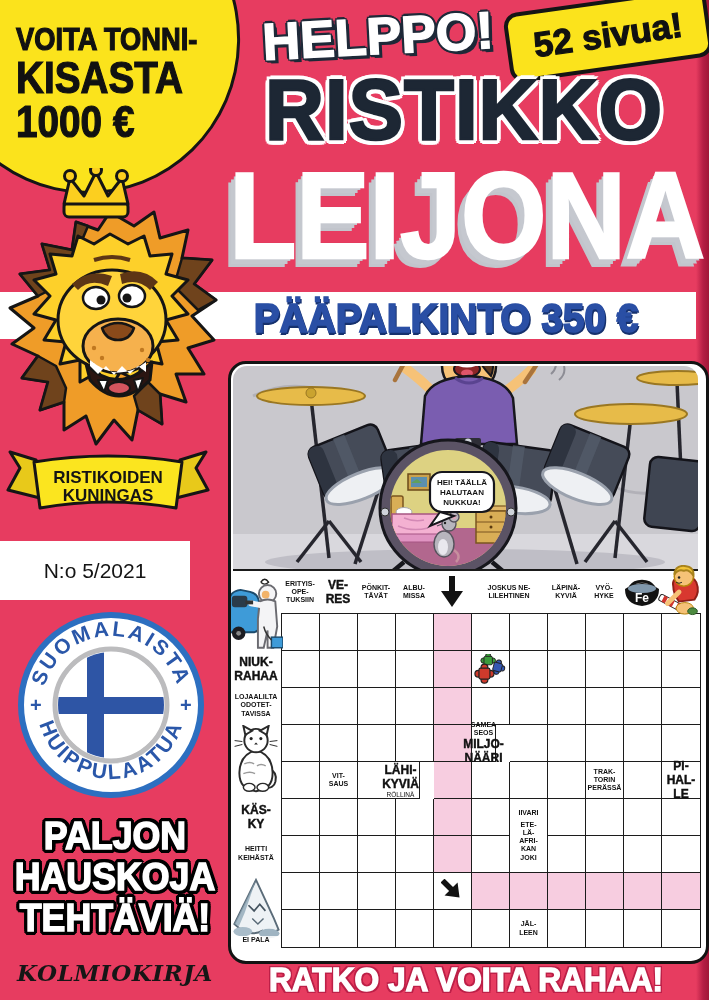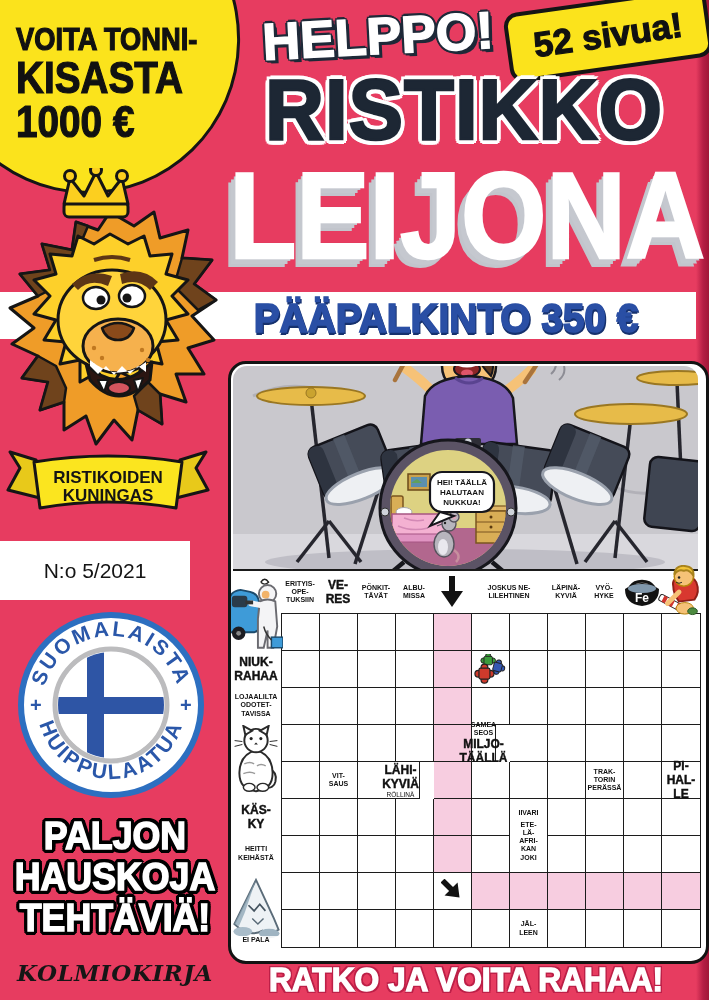--- a/index.html
+++ b/index.html
@@ -430,21 +430,21 @@
           <div class="cell" style="left: 380px; top: 74px; width: 38px; height: 37px; border-right: none;"></div>
           <div class="cell" style="left: 0px; top: 111px; width: 38px; height: 37px;"></div>
           <div class="cell" style="left: 38px; top: 111px; width: 38px; height: 37px;"></div>
           <div class="cell" style="left: 76px; top: 111px; width: 38px; height: 37px;"></div>
           <div class="cell" style="left: 114px; top: 111px; width: 38px; height: 37px;"></div>
           <div class="cell" style="left: 152px; top: 111px; width: 38px; height: 37px; background: rgb(247, 205, 224);"></div>
           <div class="cell" style="left: 190px; top: 111px; width: 24px; height: 37px;">
             <div class="clue-text">SAMEA</div>
             <div class="clue-text">SEOS</div>
             <div class="clue-bold">MILJO-</div>
-            <div class="clue-bold">TÄÄLLÄ</div>
+            <div class="clue-bold">NÄÄRI</div>
           </div>
           <div class="cell" style="left: 228px; top: 111px; width: 38px; height: 37px;"></div>
           <div class="cell" style="left: 266px; top: 111px; width: 38px; height: 37px;"></div>
           <div class="cell" style="left: 304px; top: 111px; width: 38px; height: 37px;"></div>
           <div class="cell" style="left: 342px; top: 111px; width: 38px; height: 37px;"></div>
           <div class="cell" style="left: 380px; top: 111px; width: 38px; height: 37px; border-right: none;"></div>
           <div class="cell" style="left: 0px; top: 148px; width: 38px; height: 37px;"></div>
           <div class="cell" style="left: 38px; top: 148px; width: 38px; height: 37px;">
             <div class="clue-text">VIT-</div>
             <div class="clue-text">SAUS</div>

